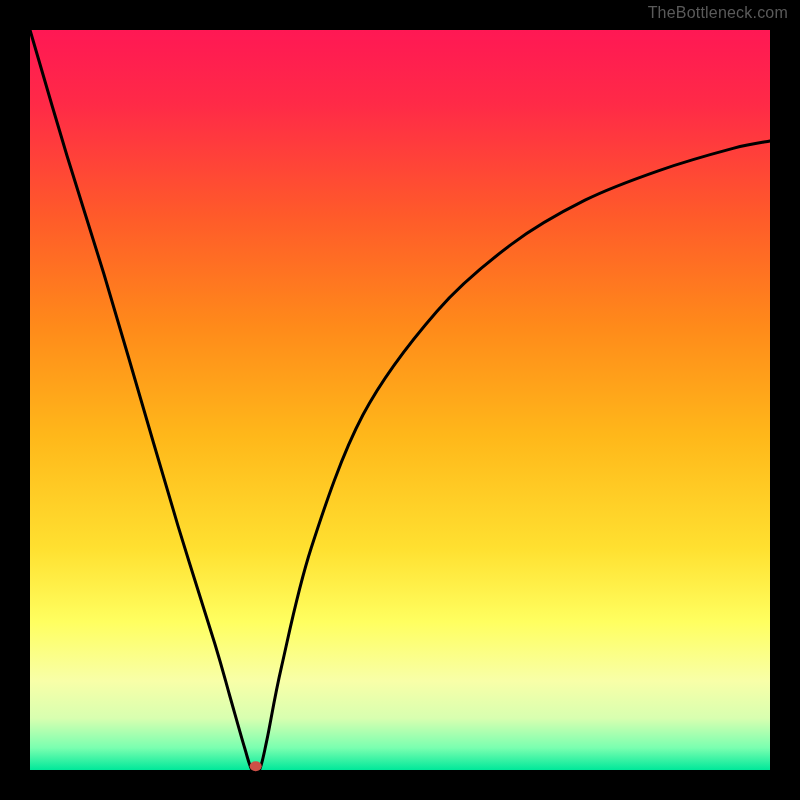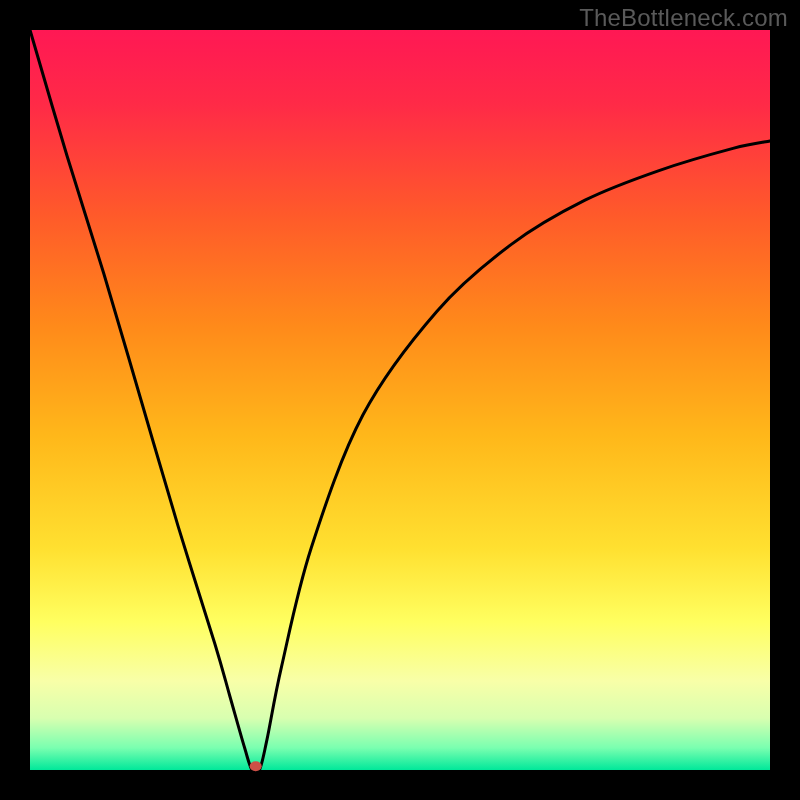--- a/index.html
+++ b/index.html
@@ -14,21 +14,21 @@
   .wrap {
     position: relative;
     width: 800px;
     height: 800px;
   }
   .watermark {
     position: absolute;
     top: 4px;
     right: 12px;
     color: #5a5a5a;
-    font-size: 24px;
+    font-size: 16px;
     font-weight: 400;
     letter-spacing: 0.2px;
     z-index: 10;
   }
   svg {
     display: block;
   }
 </style>
 </head>
 <body>

